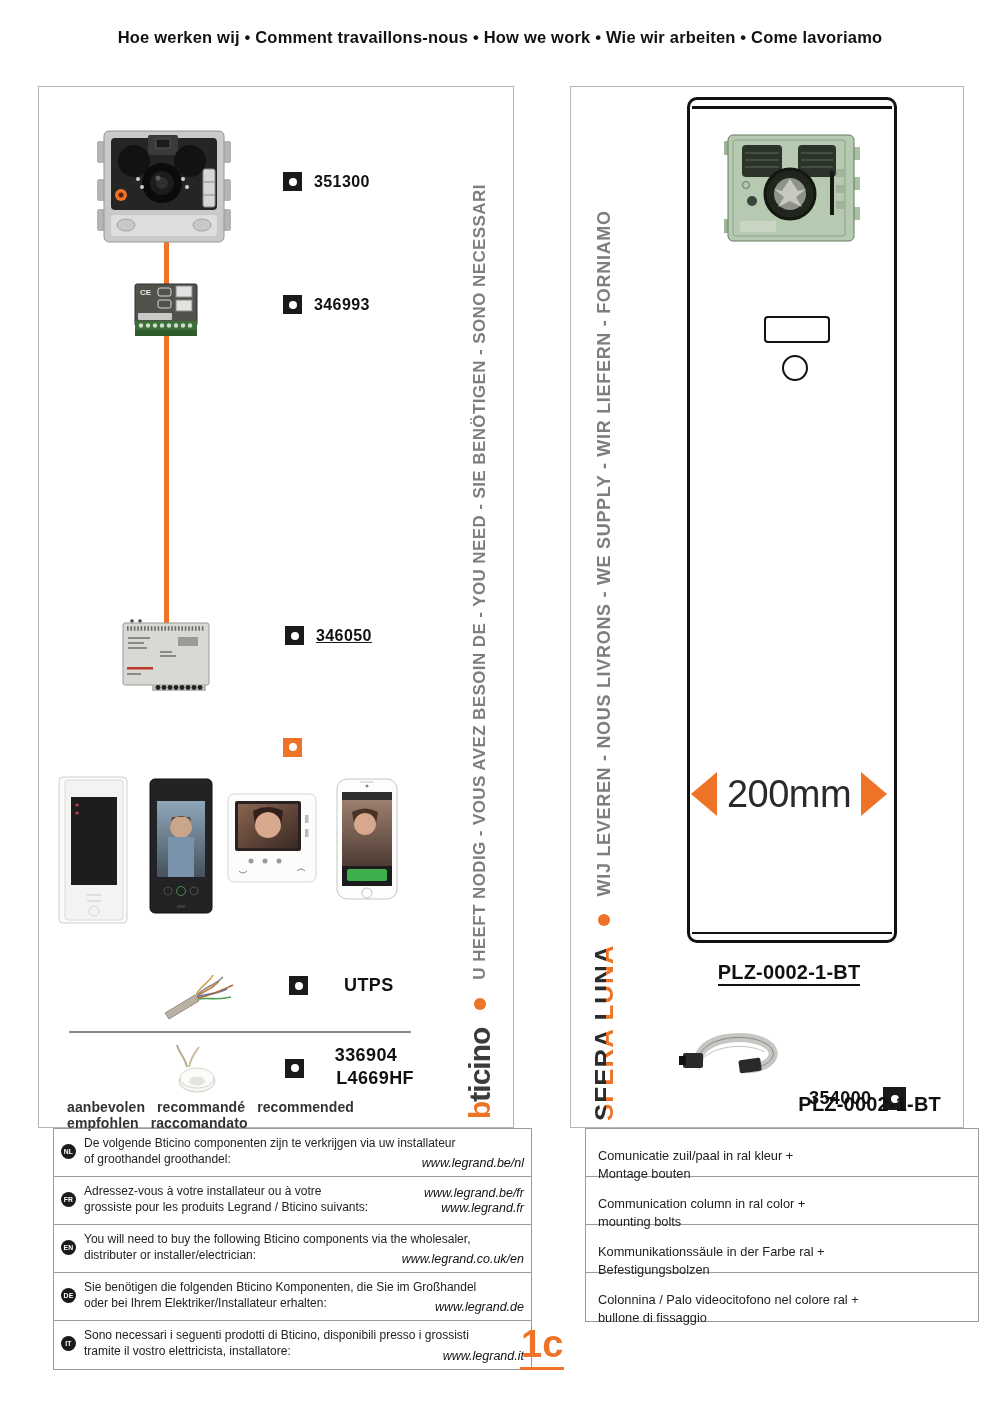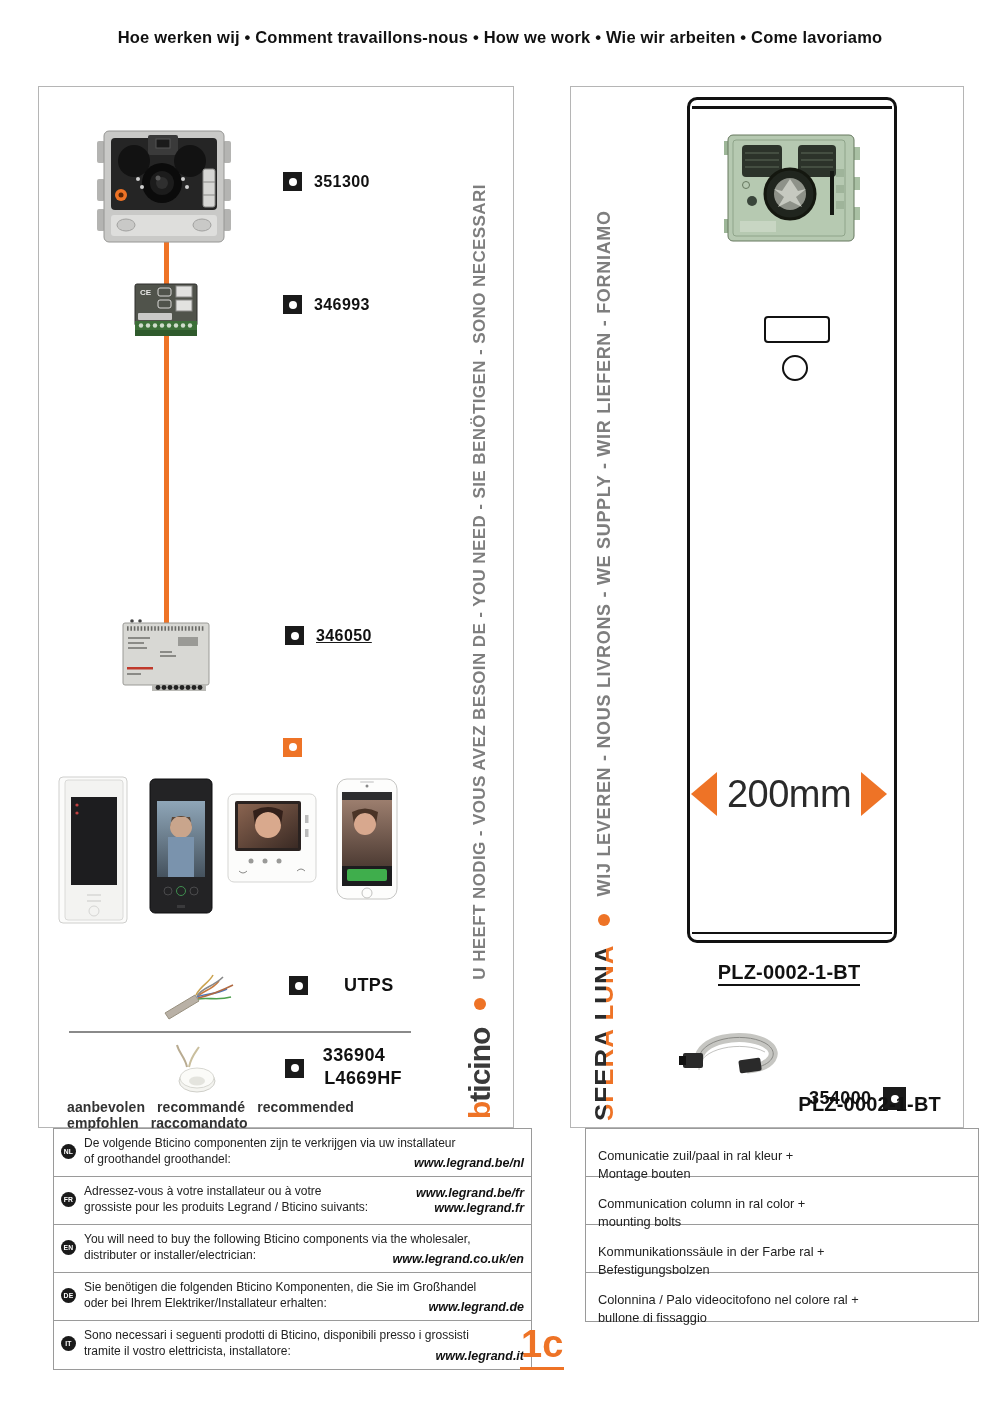--- a/index.html
+++ b/index.html
@@ -47,21 +47,21 @@
   .recommended{font-size:14px;font-weight:bold;color:#333;word-spacing:8px;letter-spacing:.1px;}
   .sep-line{background:#8a8a8a;height:2px;}
   
   .ftable{border:1px solid #9a9a9a;margin-left:15px;}
   .frow{position:relative;height:48px;border-bottom:1px solid #9a9a9a;box-sizing:border-box;}
   .frow:last-child{border-bottom:none;}
   .lang-badge{position:absolute;left:7px;top:15px;width:15px;height:15px;border-radius:50%;
               background:#1a1a1a;color:#fff;font-size:6.8px;font-weight:bold;
               display:flex;align-items:center;justify-content:center;letter-spacing:.2px;}
   .ftext{position:absolute;left:30px;top:7px;font-size:12px;line-height:15.5px;color:#222;}
-  .furl{position:absolute;right:7px;bottom:5px;font-size:12.5px;font-weight:bold;font-style:italic;color:#111;text-align:right;line-height:15px;}
+  .furl{position:absolute;right:7px;bottom:5px;font-size:12.5px;font-weight:normal;font-style:italic;color:#111;text-align:right;line-height:15px;}
   .furl.mid{bottom:auto;top:9px;}
   .rtext{padding:18px 8px 0 12px;font-size:12.8px;line-height:17.5px;color:#222;}
   .page-marker{font-size:38px;font-weight:bold;color:#EE7326;border-bottom:3px solid #EE7326;
                padding:0 1px 2px 1px;line-height:36px;}
 </style>
 </head>
 <body>
 
 <div class="page">
 
@@ -250,21 +250,21 @@
 
     <div class="abs sep-line" style="left:30px;top:944px;width:342px;"></div>
 
     <svg class="abs" style="left:128px;top:954px;" width="56" height="56" viewBox="0 0 56 56">
       <path d="M20 26 C18 16 12 12 10 4" fill="none" stroke="#b8ab91" stroke-width="2"></path>
       <path d="M22 26 C24 16 28 12 32 6" fill="none" stroke="#cabf9e" stroke-width="2"></path>
       <ellipse cx="30" cy="40" rx="18" ry="11" fill="#f4f4f0" stroke="#cfcfc9"></ellipse>
       <ellipse cx="30" cy="37" rx="17" ry="10" fill="#fbfbf8" stroke="#d8d8d2"></ellipse>
       <ellipse cx="30" cy="40" rx="8" ry="4.5" fill="#e4e4de"></ellipse>
     </svg>
-    <div class="abs code-row" style="left:246px;top:957px;gap:2px;">
+    <div class="abs code-row" style="left:246px;top:957px;gap:14px;">
       <span class="badge" style="margin-top:2px;"></span>
       <span style="display:inline-block;text-align:center;width:96px;">
         <span class="code-label" style="font-size:18px;display:block;line-height:23px;">336904</span>
         <span class="code-label" style="font-size:18px;display:block;line-height:23px;text-align:right;">L4669HF</span>
       </span>
     </div>
 
     <div class="abs recommended" style="left:28px;top:1012px;width:350px;">aanbevolen recommandé recommended empfohlen raccomandato</div>
 
     <div class="abs v-strip" style="left:424px;top:1032px;">

